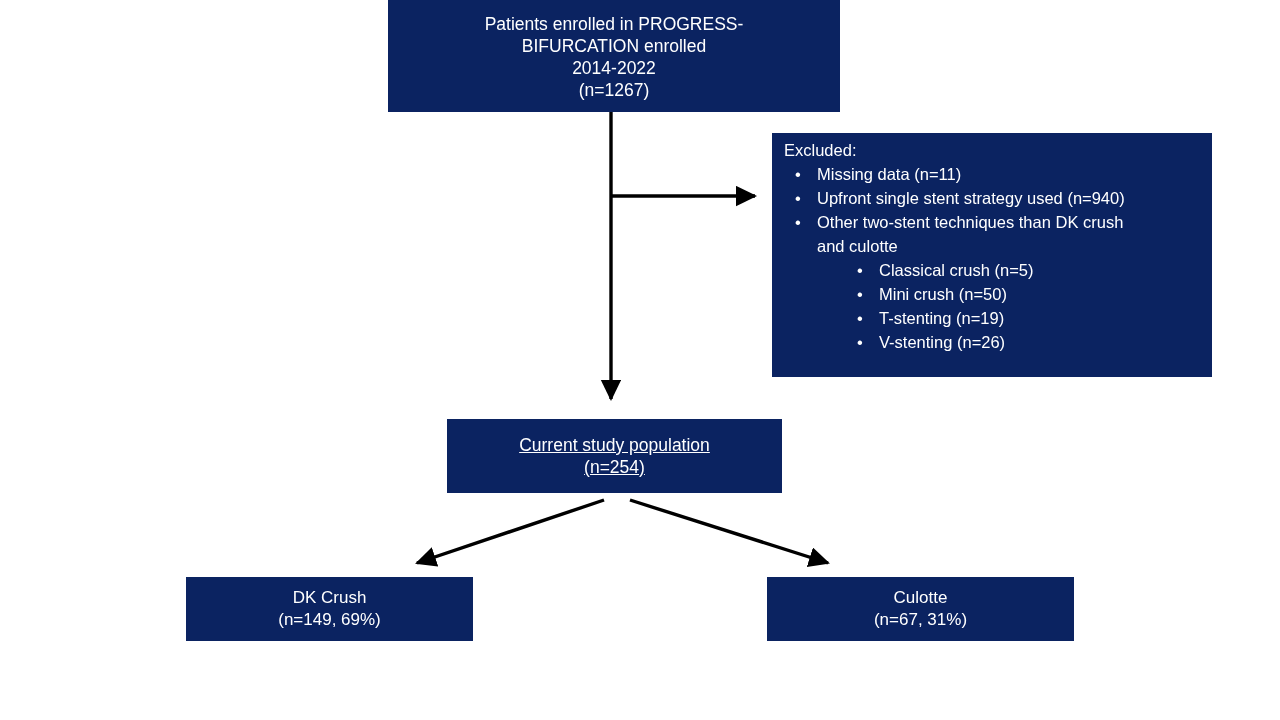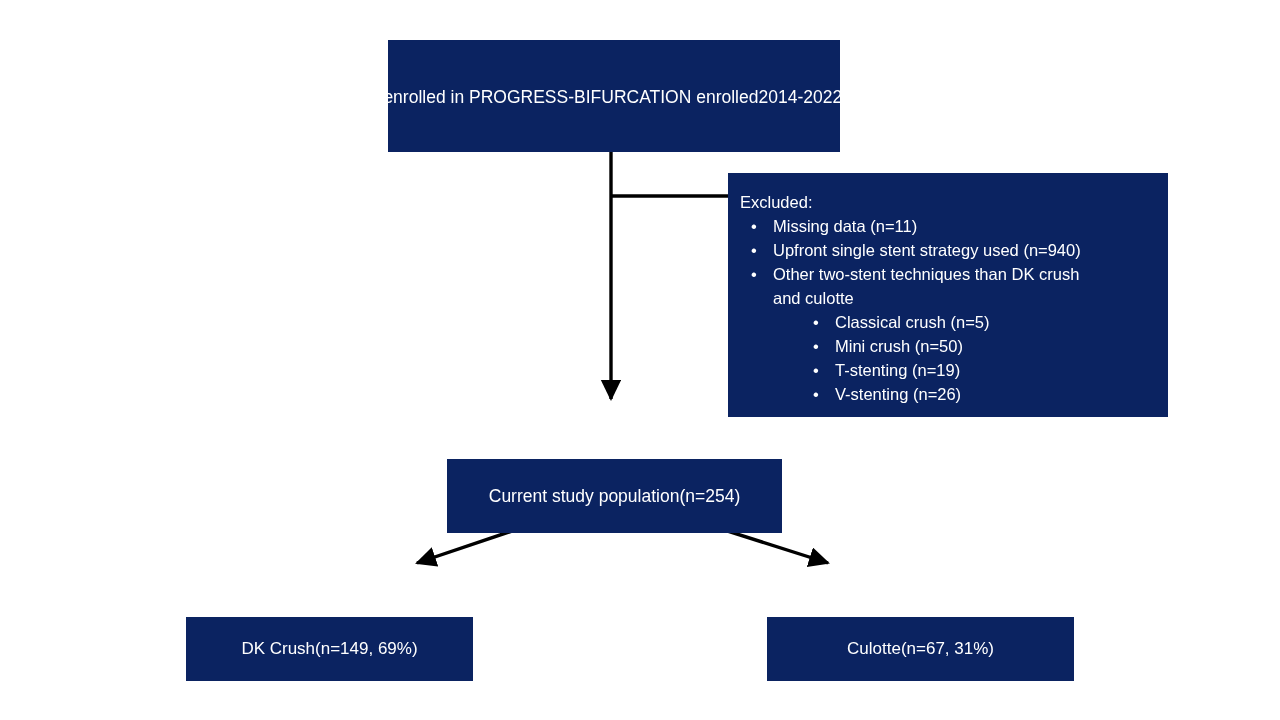--- a/index.html
+++ b/index.html
@@ -26,50 +26,49 @@
     width: 1280px;
     height: 720px;
     pointer-events: none;
   }
   .box {
     position: absolute;
     background: #0b2361;
     color: #ffffff;
     box-sizing: border-box;
     display: flex;
-    flex-direction: row;
+    flex-direction: column;
     justify-content: center;
     align-items: center;
-    margin-top: 40px;
   }
   .box-line {
     display: block;
     text-align: center;
     line-height: 1.27;
     white-space: nowrap;
   }
 
   
   #box-enrolled {
     left: 388px;
     top: 0px;
     width: 452px;
     height: 112px;
     font-size: 17.5px;
     padding-top: 2px;
   }
 
   
   #box-excluded {
-    left: 728px;
+    left: 772px;
     top: 133px;
     width: 440px;
     height: 244px;
     display: block;
-    padding: 18px 10px 0 12px;
+    padding: 6px 10px 0 12px;
     font-size: 16.5px;
   }
   #box-excluded .excl-title {
     display: block;
     line-height: 1.42;
     margin-bottom: 1px;
   }
   .bullet-list {
     list-style: none;
     margin: 0;
@@ -109,20 +108,21 @@
     display: block;
   }
 
   
   #box-population {
     left: 447px;
     top: 419px;
     width: 335px;
     height: 74px;
     font-size: 17.5px;
+    text-decoration: underline;
   }
 
   
   #box-dkcrush {
     left: 186px;
     top: 577px;
     width: 287px;
     height: 64px;
     font-size: 17px;
   }

